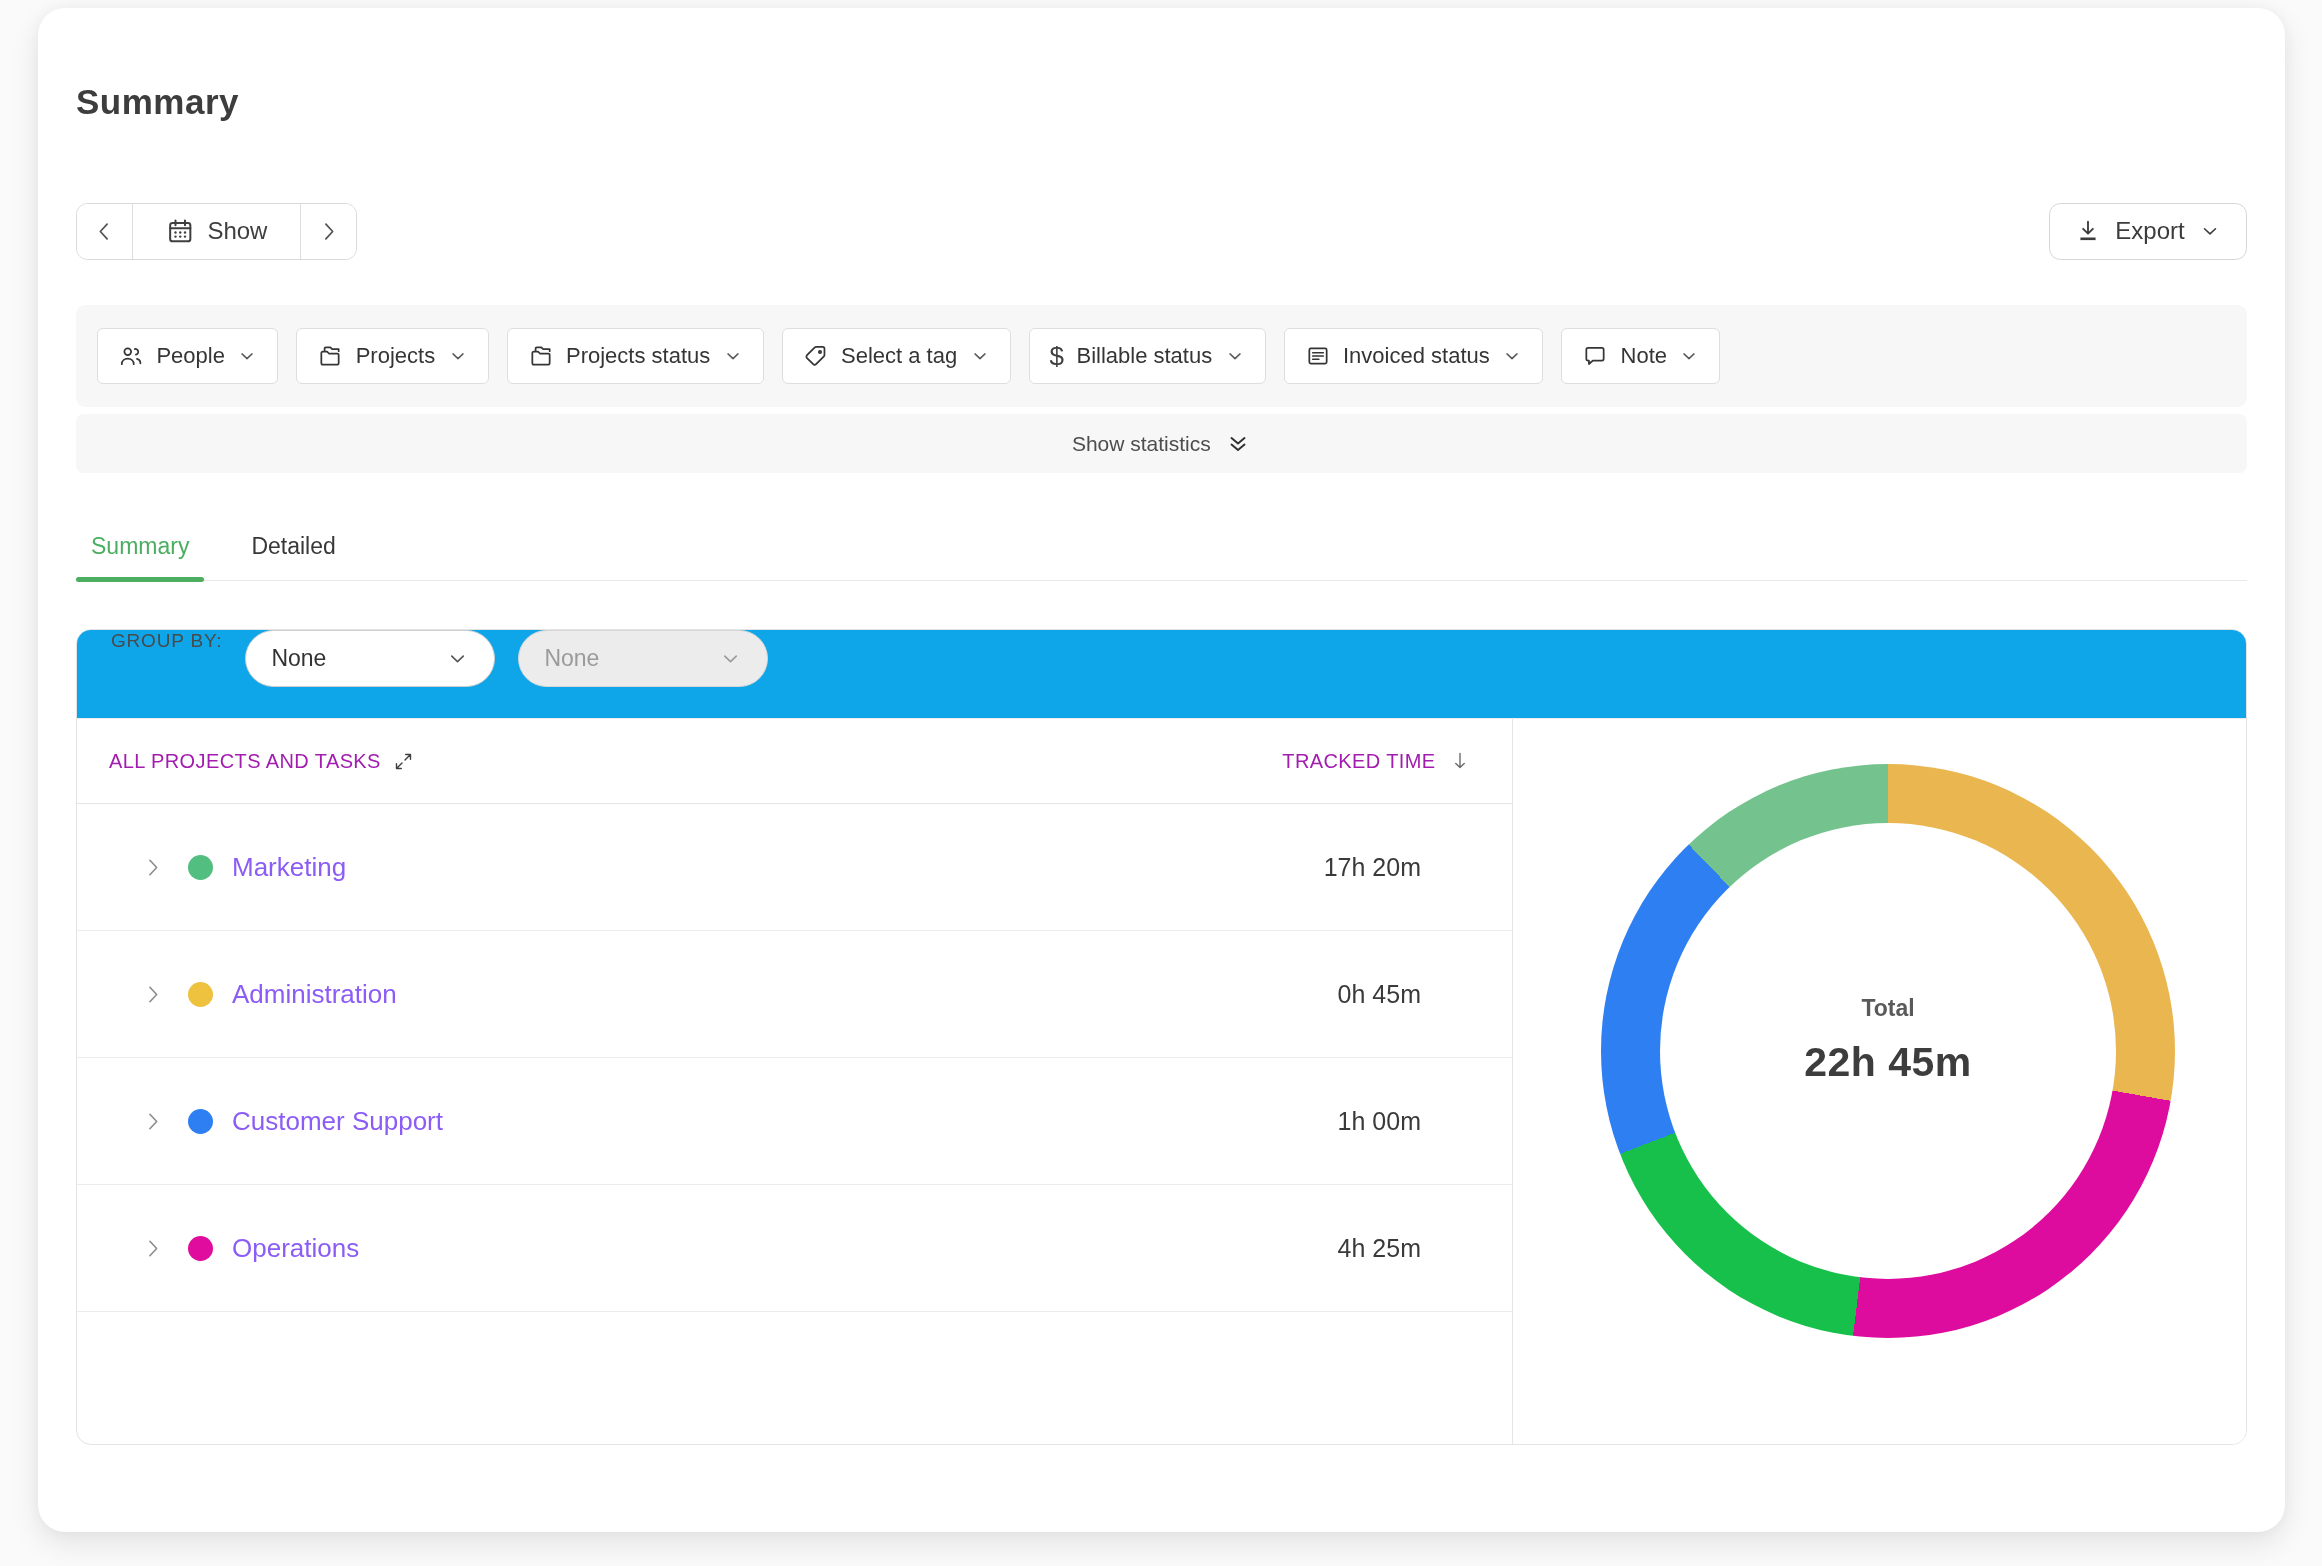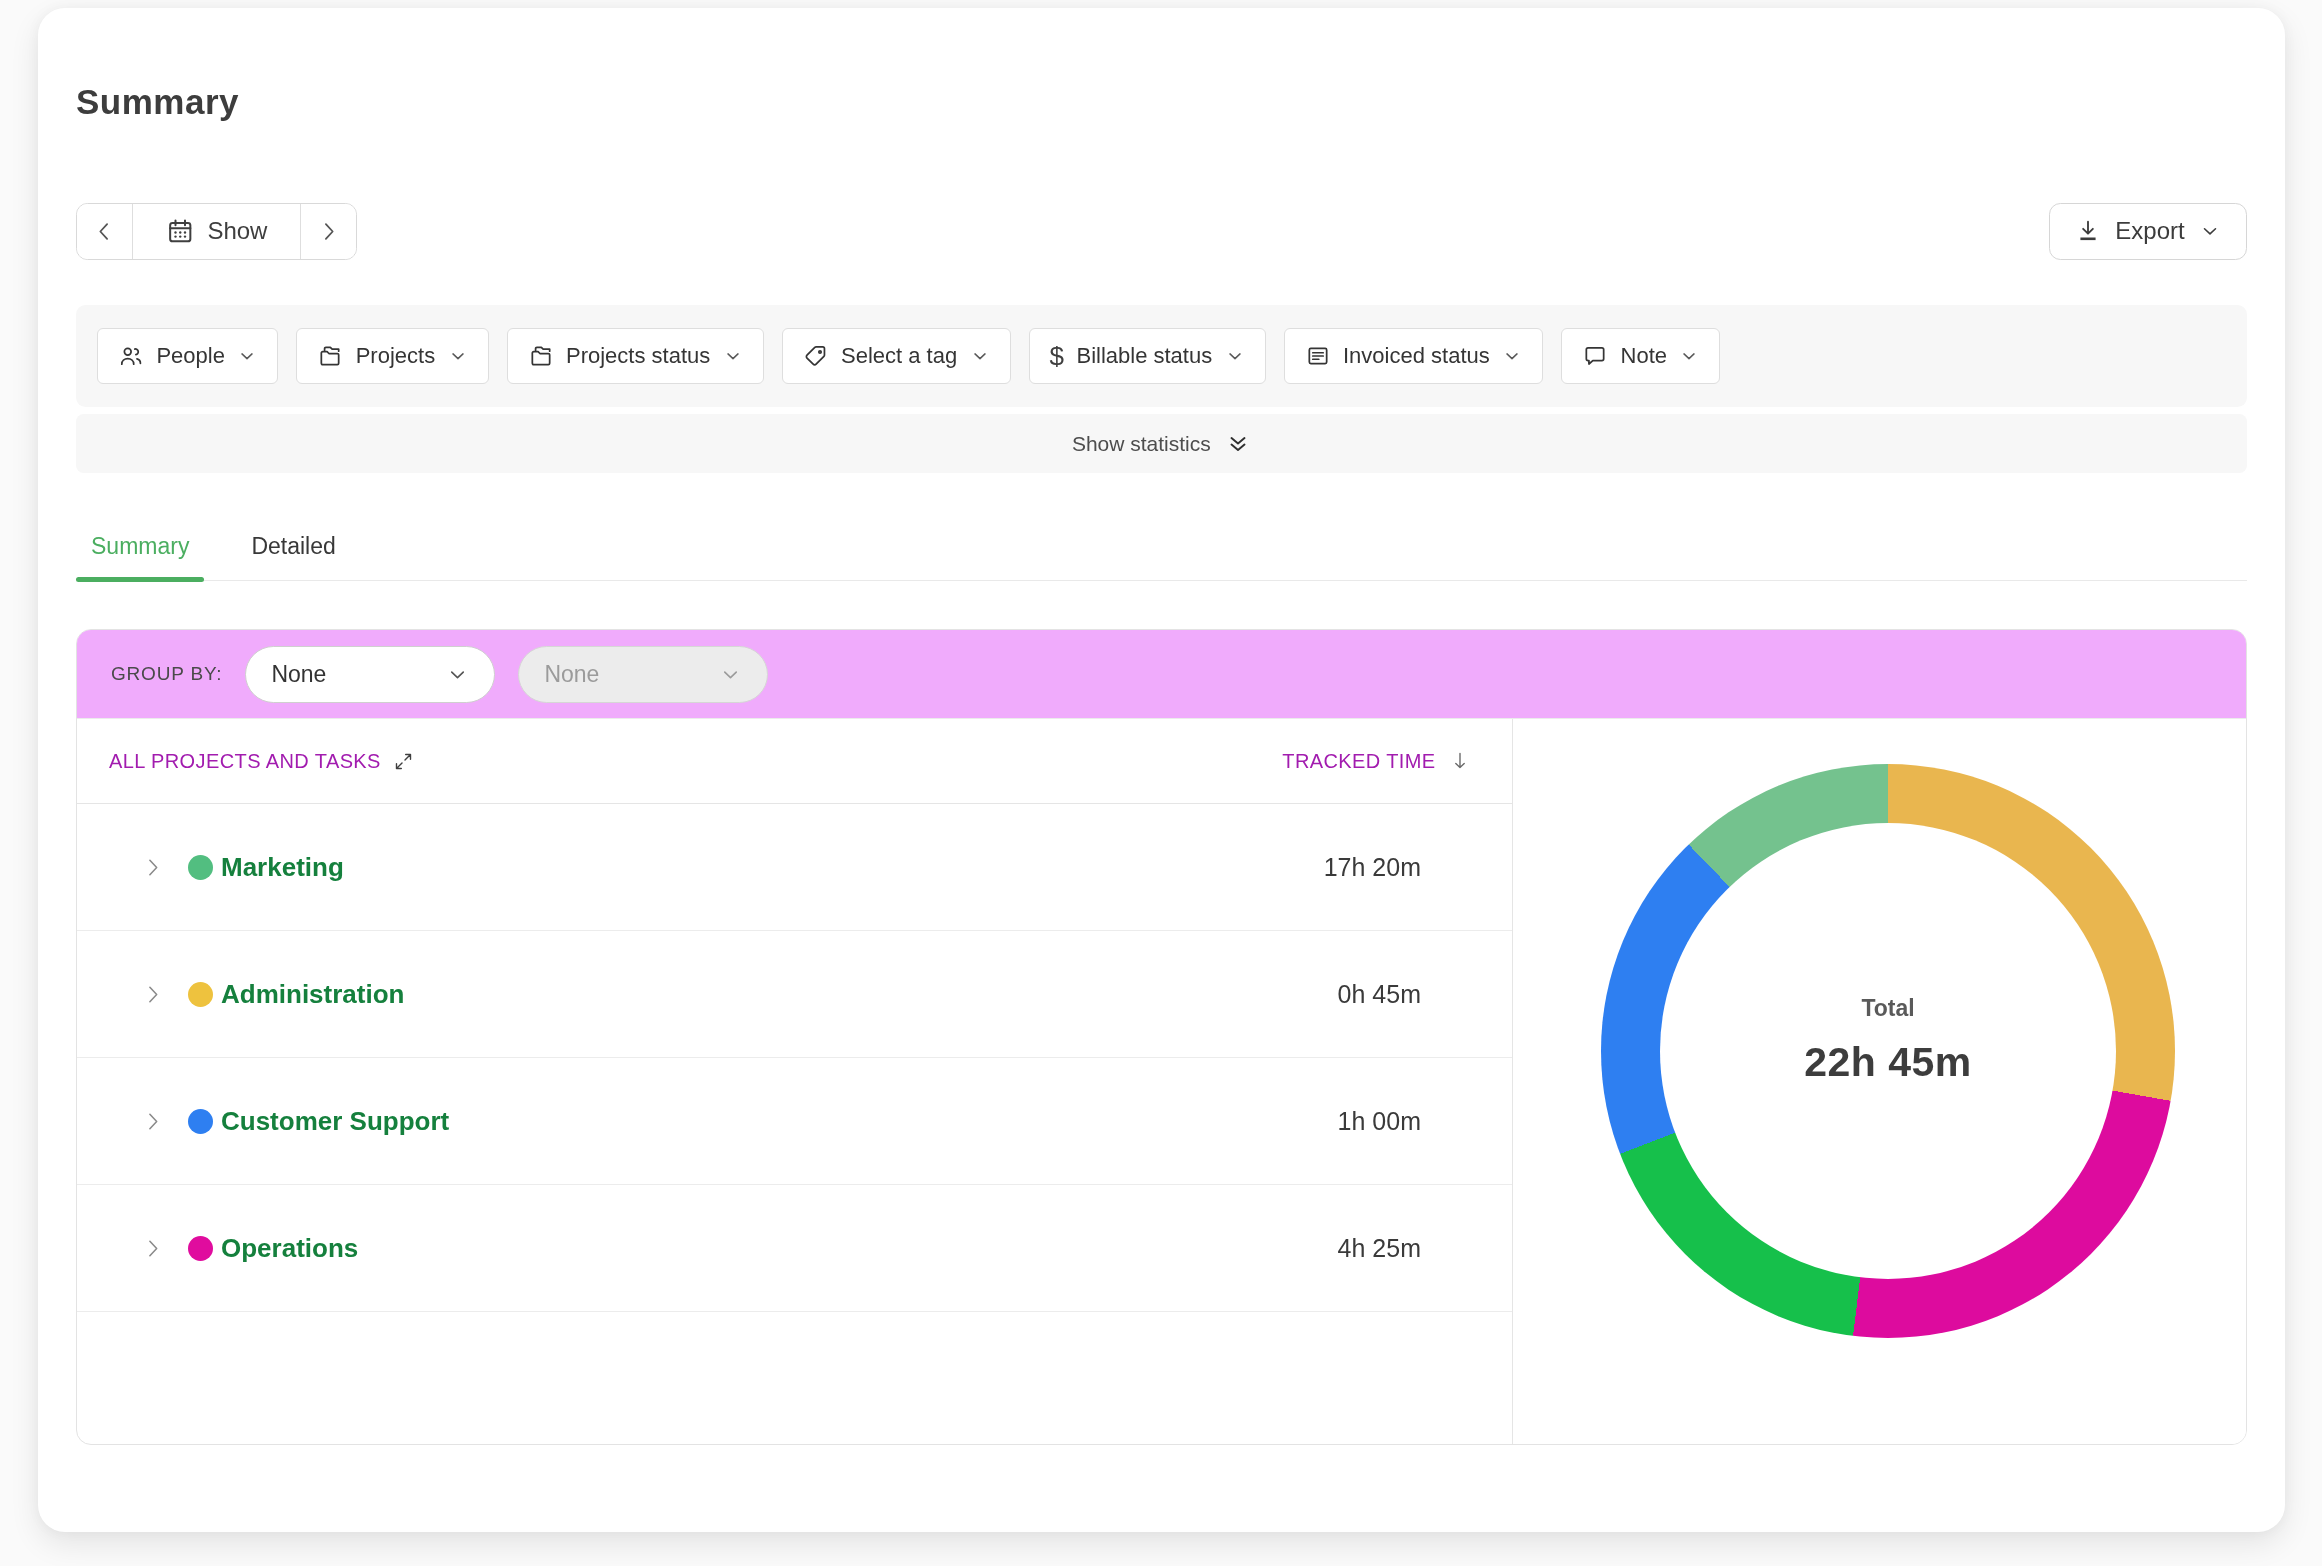--- a/index.html
+++ b/index.html
@@ -119,23 +119,23 @@
     margin-top: 48px;
     height: 816px;
     border: 1.9px solid #e3e3e3;
     border-radius: 15px;
     overflow: hidden;
     display: flex; flex-direction: column;
     background: #fff;
   }
   .groupby {
     height: 89px; flex: 0 0 89px;
-    background: #f0abfc;
+    background: #0ea5e9;
     border-bottom: 1px solid #ececec;
-    display: flex; align-items: center;
+    display: flex; align-items: flex-start;
     padding-left: 34px; gap: 23px;
   }
   .groupby-label {
     font-size: 19px; letter-spacing: 0.8px; color: #4a4a4a;
   }
   .select {
     width: 250px; height: 57px;
     border-radius: 28.5px;
     border: 1.9px solid #cfcfcf;
     background: #fff;
@@ -169,21 +169,21 @@
     height: 127px; flex: 0 0 127px;
     display: flex; align-items: center;
     padding: 0 91px 0 63px;
     border-bottom: 1.9px solid #ececec;
   }
   .trow .row-chev { color: #8a8a8a; display: flex; }
   .dot {
     width: 25px; height: 25px; border-radius: 50%;
     margin-left: 23px; flex: 0 0 25px;
   }
-  .trow .pname { margin-left: 8px; font-size: 26px; color: #15803d; font-weight: bold; }
+  .trow .pname { margin-left: 19px; font-size: 26px; color: #8b5cf6; }
   .trow .ptime { margin-left: auto; font-size: 25px; color: #3a3a3a; }
   
   .chart-col { flex: 1; position: relative; background: #fff; }
   .donut {
     position: absolute; left: 88px; top: 45px;
     width: 574px; height: 574px;
     border-radius: 50%;
     font-weight: bold;
   }
   .donut-hole {

